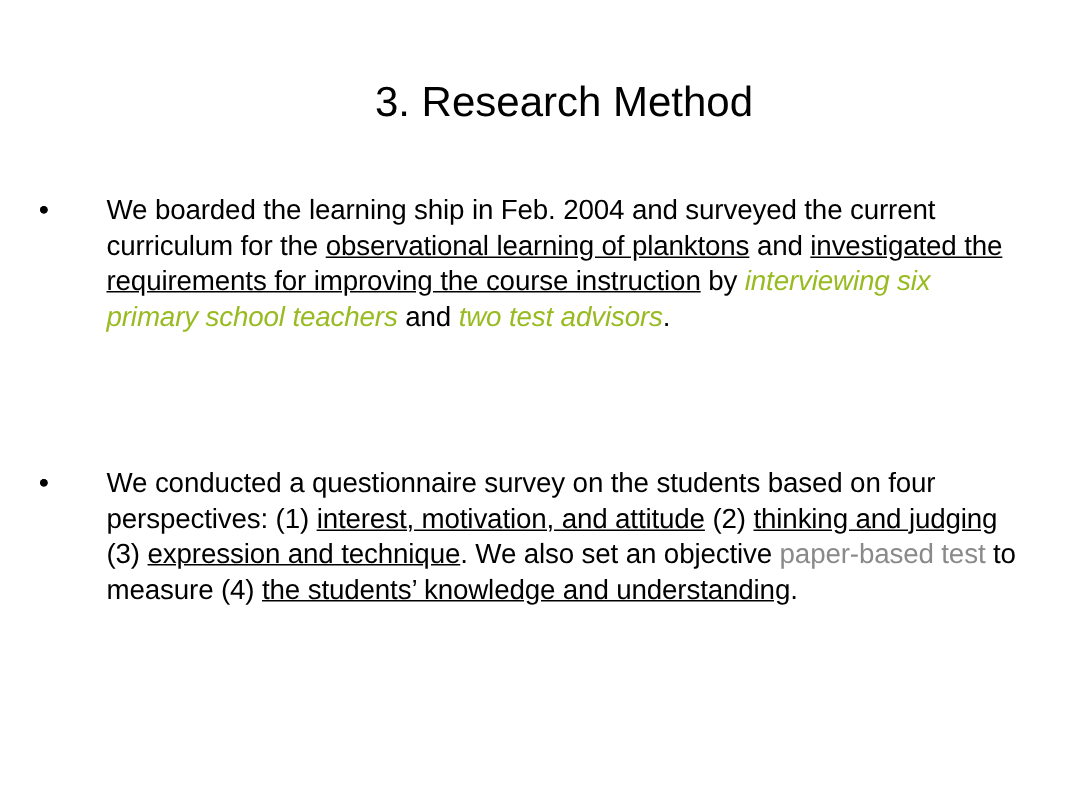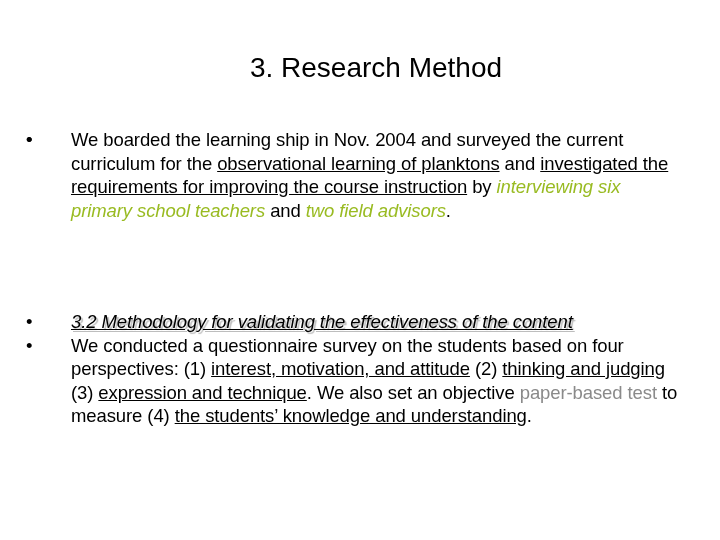--- a/index.html
+++ b/index.html
@@ -33,26 +33,25 @@
 <body>
 
 <div class="title">3. Research Method</div>
 
 <div class="bullets b1">
   <div class="item">
     <span class="dot">•</span>
   </div>
   <div class="item">
     <span class="dot">•</span>
-    <span>We boarded the learning ship in Nov. 2004 and surveyed the current curriculum for the </span><u>observational learning of planktons</u><span> and </span><u>investigated the requirements for improving the course instruction</u><span> by </span><span class="green">interviewing six primary school teachers</span><span> and </span><span class="green">two field advisors</span><span>.</span>
+    <span>We boarded the learning ship in Feb. 2004 and surveyed the current curriculum for the </span><u>observational learning of planktons</u><span> and </span><u>investigated the requirements for improving the course instruction</u><span> by </span><span class="green">interviewing six primary school teachers</span><span> and </span><span class="green">two test advisors</span><span>.</span>
   </div>
 </div>
 
 <div class="bullets b2">
   <div class="item">
     <span class="dot">•</span>
-    <span class="heading">3.2 Methodology for validating the effectiveness of the content</span>
   </div>
   <div class="item">
     <span class="dot">•</span>
     <span>We conducted a questionnaire survey on the students based on four perspectives: (1) </span><u>interest, motivation, and attitude</u><span> (2) </span><u>thinking and judging</u><span> (3) </span><u>expression and technique</u><span>. We also set an objective </span><span class="grey">paper-based test</span><span> to measure (4) </span><u>the students’ knowledge and understanding</u><span>.</span>
   </div>
 </div>
 
 </body></html>

